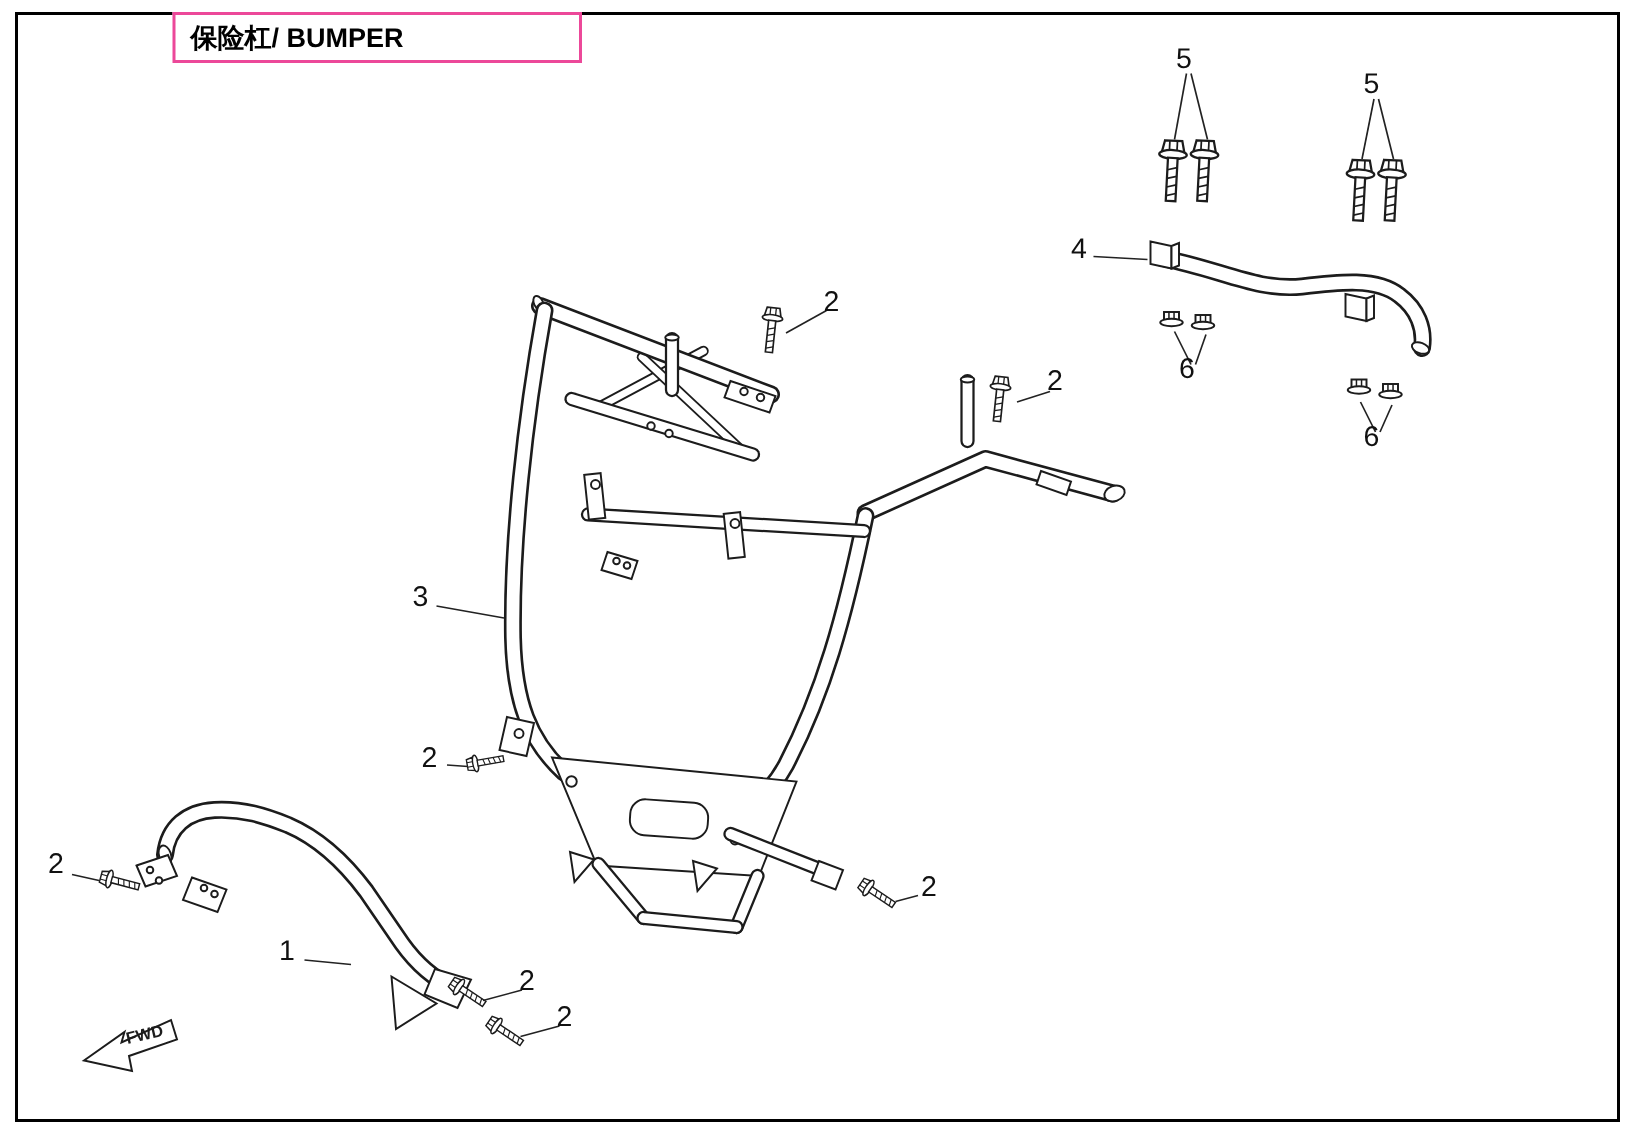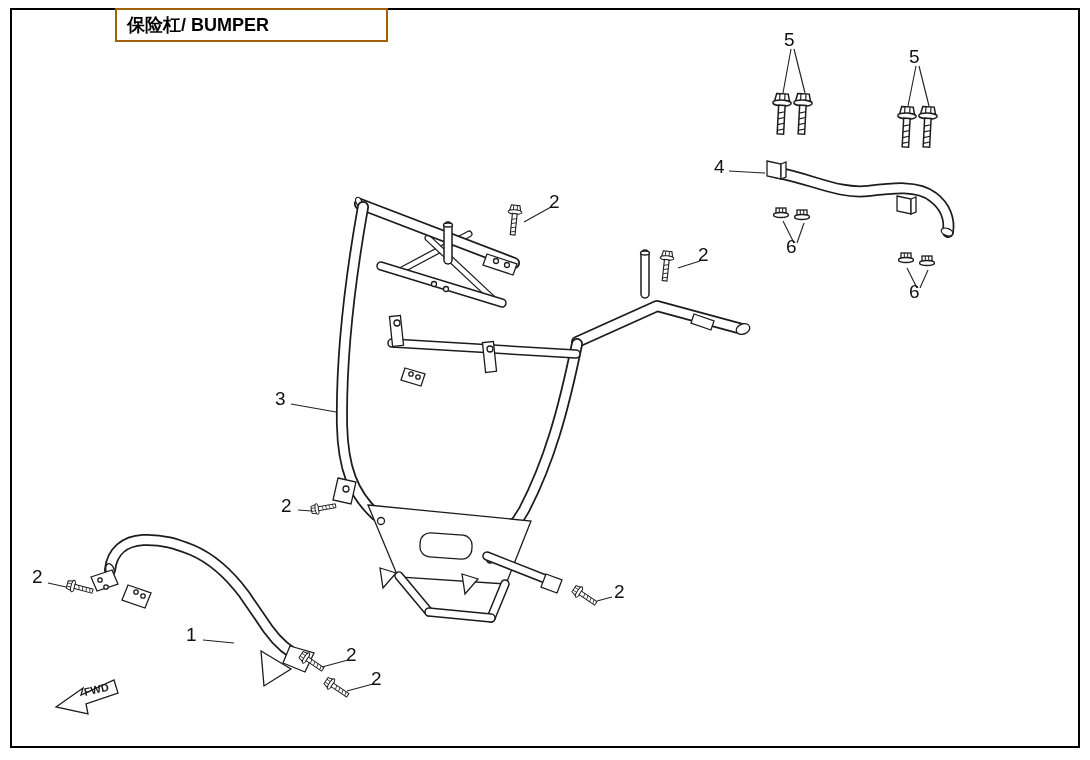--- a/index.html
+++ b/index.html
@@ -6,21 +6,21 @@
   .page {
     position:relative; width:1090px; height:760px; background:#ffffff;
     font-family:"Liberation Sans", sans-serif; overflow:hidden;
   }
   .outer-border {
     position:absolute; left:10px; top:8px; width:1070px; height:740px;
     border:2px solid #000; box-sizing:border-box;
   }
   .title-box {
     position:absolute; left:115px; top:8px; width:273px; height:34px;
-    border:2px solid #a16207; box-sizing:border-box; background:#fff;
+    border:2px solid #ec4899; box-sizing:border-box; background:#fff;
     display:flex; align-items:center; padding-left:10px;
     font-weight:bold; font-size:18px; color:#000;
   }
   .callout { position:absolute; font-size:19px; color:#111; line-height:1; }
   svg.draw { position:absolute; left:0; top:0; }
 
   
   .w1o{stroke:#1c1c1c;stroke-width:12;fill:none;stroke-linecap:round;stroke-linejoin:round}
   .w1i{stroke:#ffffff;stroke-width:8.5;fill:none;stroke-linecap:round;stroke-linejoin:round}
   .w2o{stroke:#1c1c1c;stroke-width:9.5;fill:none;stroke-linecap:round;stroke-linejoin:round}

